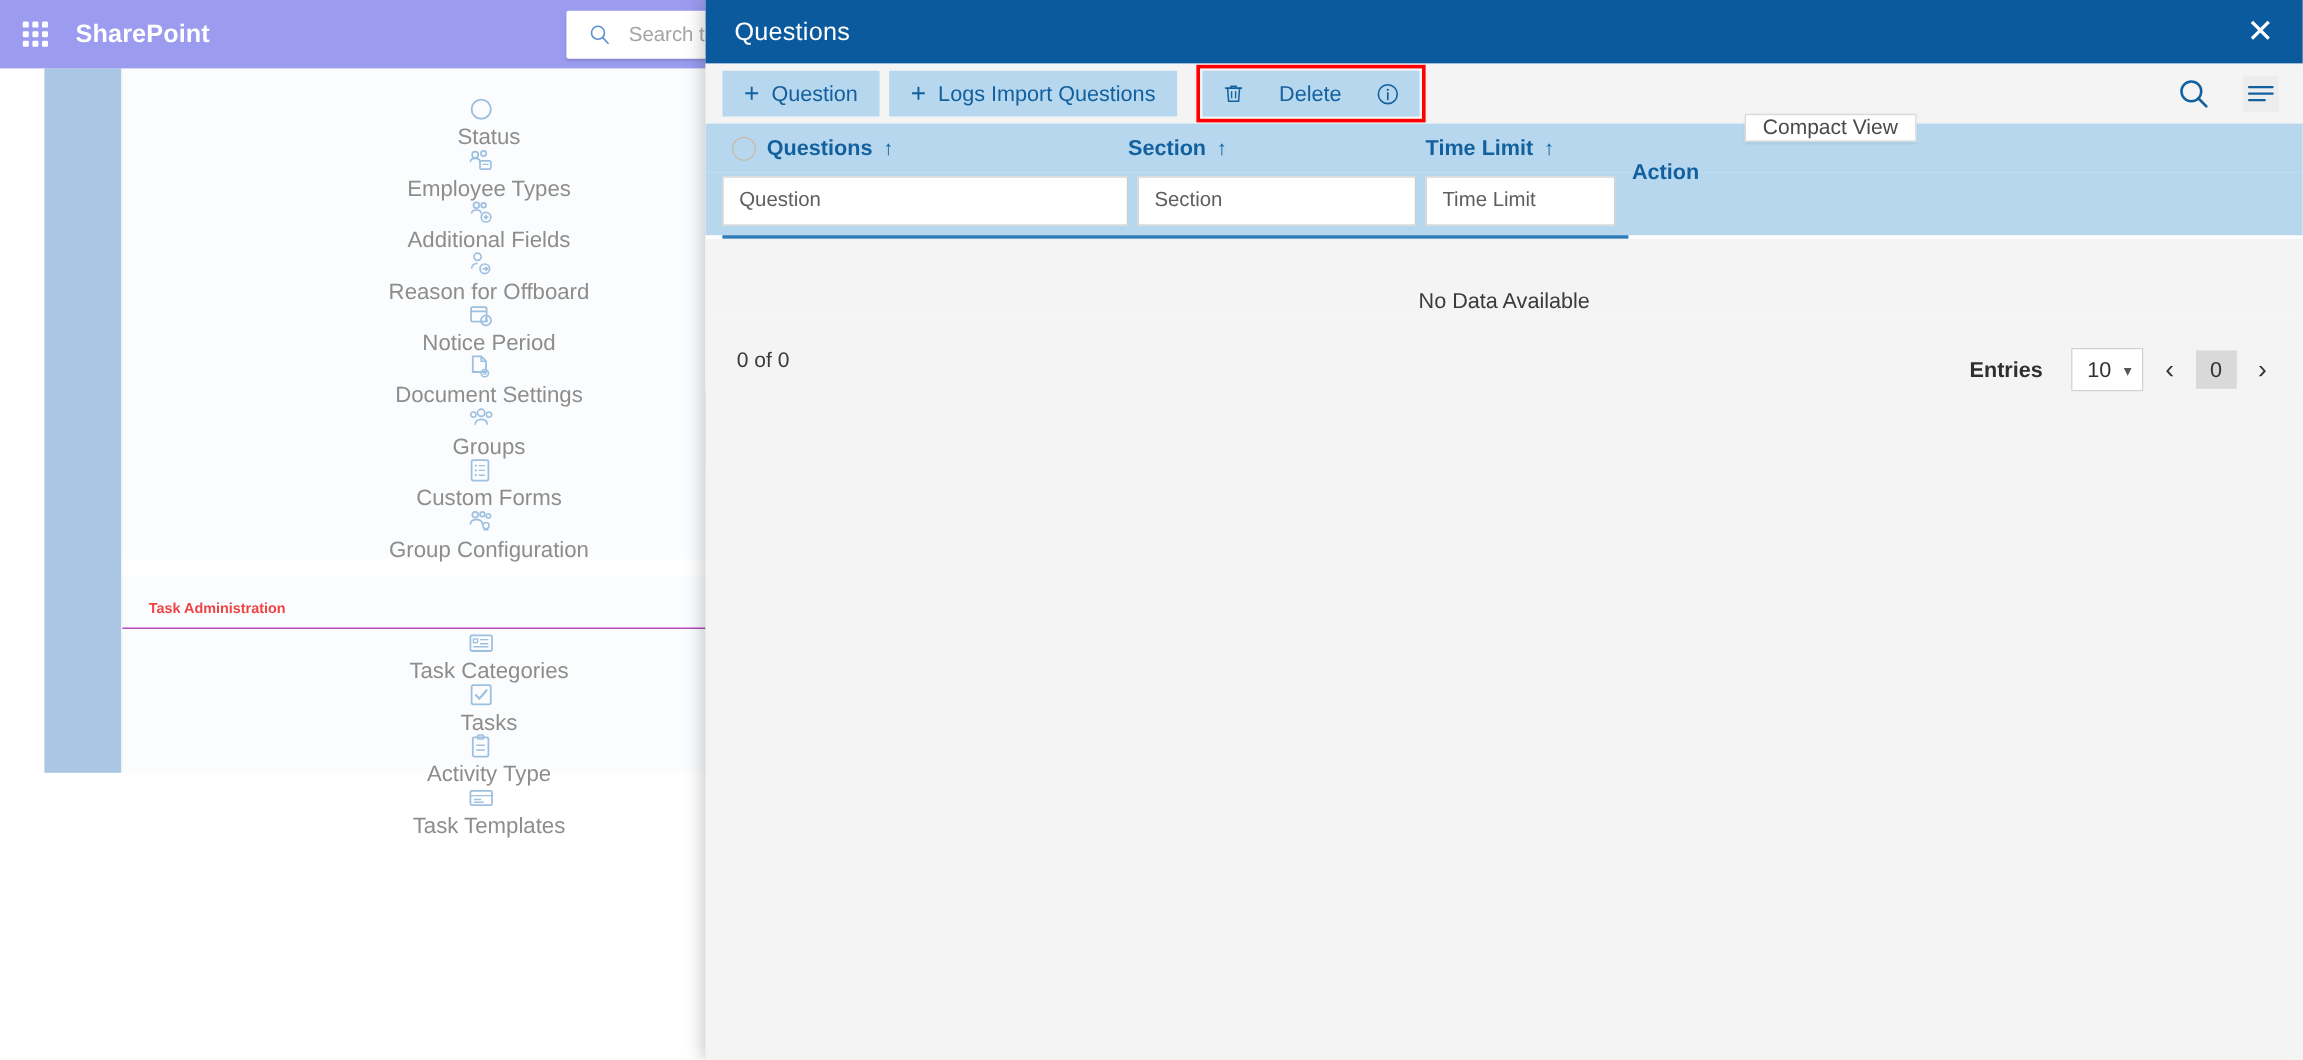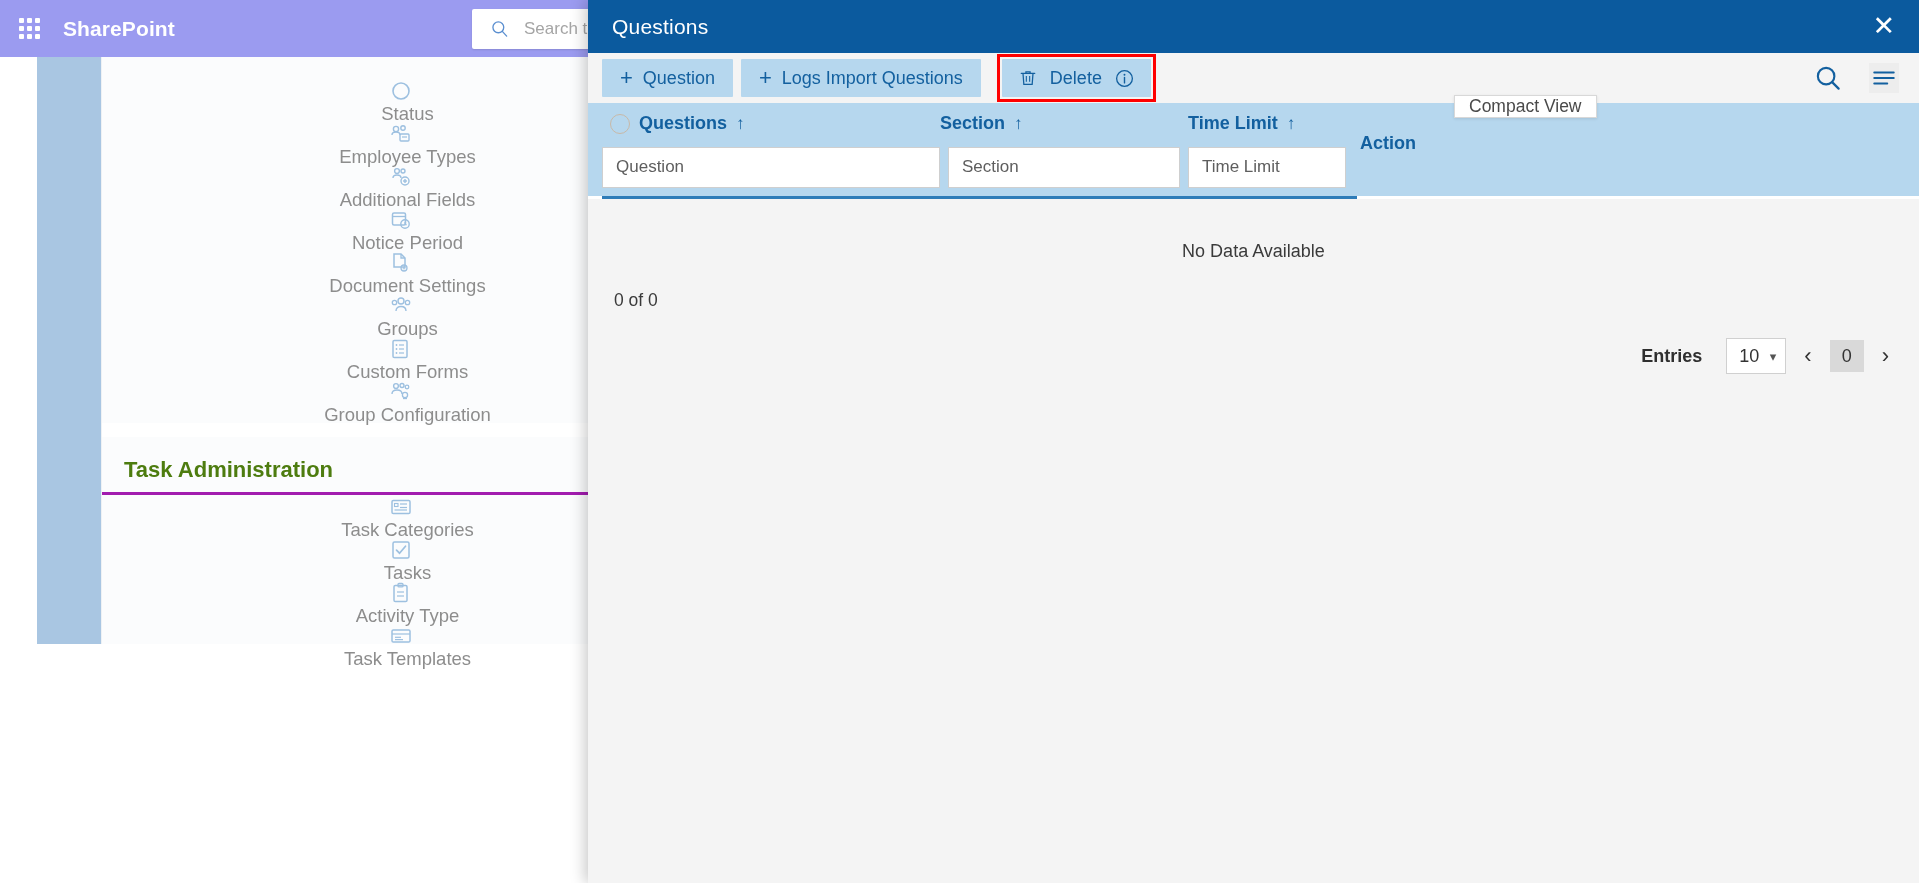--- a/index.html
+++ b/index.html
@@ -43,22 +43,22 @@
     background: #fbfcfd; border-left: 1px solid #eef1f4;
   }
   .nav-item {
     height: 43px; display: flex; align-items: center; padding-left: 22px;
     color: #8d8d8d; font-size: 18.5px; cursor: pointer; white-space: nowrap; flex-direction: column;
   }
   .nav-item.clipped { height: 22px; overflow: hidden; align-items: flex-end; }
   .nav-ico { width: 24px; height: 24px; flex: 0 0 24px; margin-right: 13px; display:block; }
   .nav-sep { height: 14px; background:#ffffff; }
   .nav-group {
-    padding: 20px 0 9px 22px; color:#4d7c0f; font-size: 22px; font-weight: bold;
-    border-bottom: 3px solid #a21caf; margin-right: 0;
+    padding: 20px 0 9px 22px; color:#ef4444; font-size: 12px; font-weight: bold;
+    border-bottom: 1px solid #a21caf; margin-right: 0;
   }
 
   
   .modal {
     position: absolute; left: 588px; top: 0; width: 1331px; height: 883px;
     background: #f4f4f4; box-shadow: -3px 0 14px rgba(0,0,0,.22); z-index: 20;
   }
   .modal-head {
     height: 53px; background: #0b5a9e; display: flex; align-items: center;
     justify-content: space-between; padding: 0 24px 0 24px;
@@ -72,21 +72,21 @@
   }
   .tbtn {
     height: 38px; background:#b6d7ee; color:#13609f; border:none; cursor:pointer;
     display:flex; align-items:center; gap:10px; padding:0 18px; margin-right:8px;
     font-size:18px; font-family:"Liberation Sans", sans-serif; border-radius:1px;
   }
   .tbtn .plus { font-size:22px; font-weight:300; line-height:1; color:#13609f; }
   .delete-wrap {
     border: 3px solid #ff0000; padding: 2px; display:flex; margin-left:8px;
   }
-  .delete-wrap .tbtn { margin-right:0; padding: 12px 16px; gap: 12px; }
+  .delete-wrap .tbtn { margin-right:0; padding: 12px 16px; gap: 28px; }
   .tool-right {
     position:absolute; right: 20px; display:flex; align-items:center; gap: 26px;
   }
   .icon-btn { width:30px; height:30px; cursor:pointer; display:block; }
   .icon-btn.boxed { background:#ededed; padding:2px; }
 
   
   .tbl { background:#ffffff; }
   .thead {
     background:#b6d7ee; height:41px; display:flex; align-items:center;
@@ -122,21 +122,21 @@
   }
 
   .nodata {
     text-align:center; color:#3a3a3a; font-size:18px; padding: 42px 0 0 0;
     background:#f4f4f4;
   }
   .footer {
     display:flex; align-items:flex-start; justify-content:space-between;
     padding: 28px 30px 0 26px; background:#f4f4f4; font-size:17.5px; color:#3a3a3a;
   }
-  .pager { display:flex; align-items:center; gap:18px;margin-top:48px; }
+  .pager { display:flex; align-items:center; gap:18px; }
   .entries-label { font-weight:bold; color:#2f2f2f; font-size:18px; margin-right:6px; }
   .entries-sel {
     width:60px; height:36px; background:#ffffff; border:1px solid #d0d0d0;
     display:flex; align-items:center; justify-content:space-between;
     padding:0 9px 0 12px; font-size:18px; color:#333; cursor:pointer;
   }
   .chev { font-size:13px; color:#555; }
   .arrow { font-size:22px; color:#333; cursor:pointer; line-height:1; }
   .pg-cur {
     background:#d9d9d9; min-width:34px; height:32px; display:flex;
@@ -207,20 +207,29 @@
           <circle cx="8" cy="6" r="2.4" fill="none" stroke="#9dc0e0" stroke-width="1.4"></circle>
           <circle cx="14" cy="6" r="2" fill="none" stroke="#9dc0e0" stroke-width="1.4"></circle>
           <path d="M4 13c0-2 2-3 4-3s4 1 4 3" fill="none" stroke="#9dc0e0" stroke-width="1.4"></path>
           <circle cx="16" cy="16" r="4" fill="none" stroke="#9dc0e0" stroke-width="1.4"></circle>
           <line x1="16" y1="14" x2="16" y2="18" stroke="#9dc0e0" stroke-width="1.4"></line>
           <line x1="14" y1="16" x2="18" y2="16" stroke="#9dc0e0" stroke-width="1.4"></line>
         </svg>
         <span>Additional Fields</span>
       </div>
 
+      <div class="nav-item">
+        <svg class="nav-ico" viewBox="0 0 24 24">
+          <circle cx="9" cy="6" r="3" fill="none" stroke="#9dc0e0" stroke-width="1.4"></circle>
+          <path d="M4 16c0-3 2.5-4.5 5-4.5" fill="none" stroke="#9dc0e0" stroke-width="1.4"></path>
+          <circle cx="15" cy="16" r="4" fill="none" stroke="#9dc0e0" stroke-width="1.4"></circle>
+          <path d="M13 16h4M15.5 14.3l1.8 1.7-1.8 1.7" fill="none" stroke="#9dc0e0" stroke-width="1.3"></path>
+        </svg>
+        <span>Reason for Offboard</span>
+      </div>
 
       <div class="nav-item">
         <svg class="nav-ico" viewBox="0 0 24 24">
           <rect x="3.5" y="5" width="13" height="12" rx="1.5" fill="none" stroke="#9dc0e0" stroke-width="1.5"></rect>
           <line x1="3.5" y1="8.5" x2="16.5" y2="8.5" stroke="#9dc0e0" stroke-width="1.3"></line>
           <circle cx="16" cy="16" r="4.2" fill="none" stroke="#9dc0e0" stroke-width="1.4"></circle>
           <path d="M16 13.8V16l1.6 1" fill="none" stroke="#9dc0e0" stroke-width="1.3"></path>
         </svg>
         <span>Notice Period</span>
       </div>

